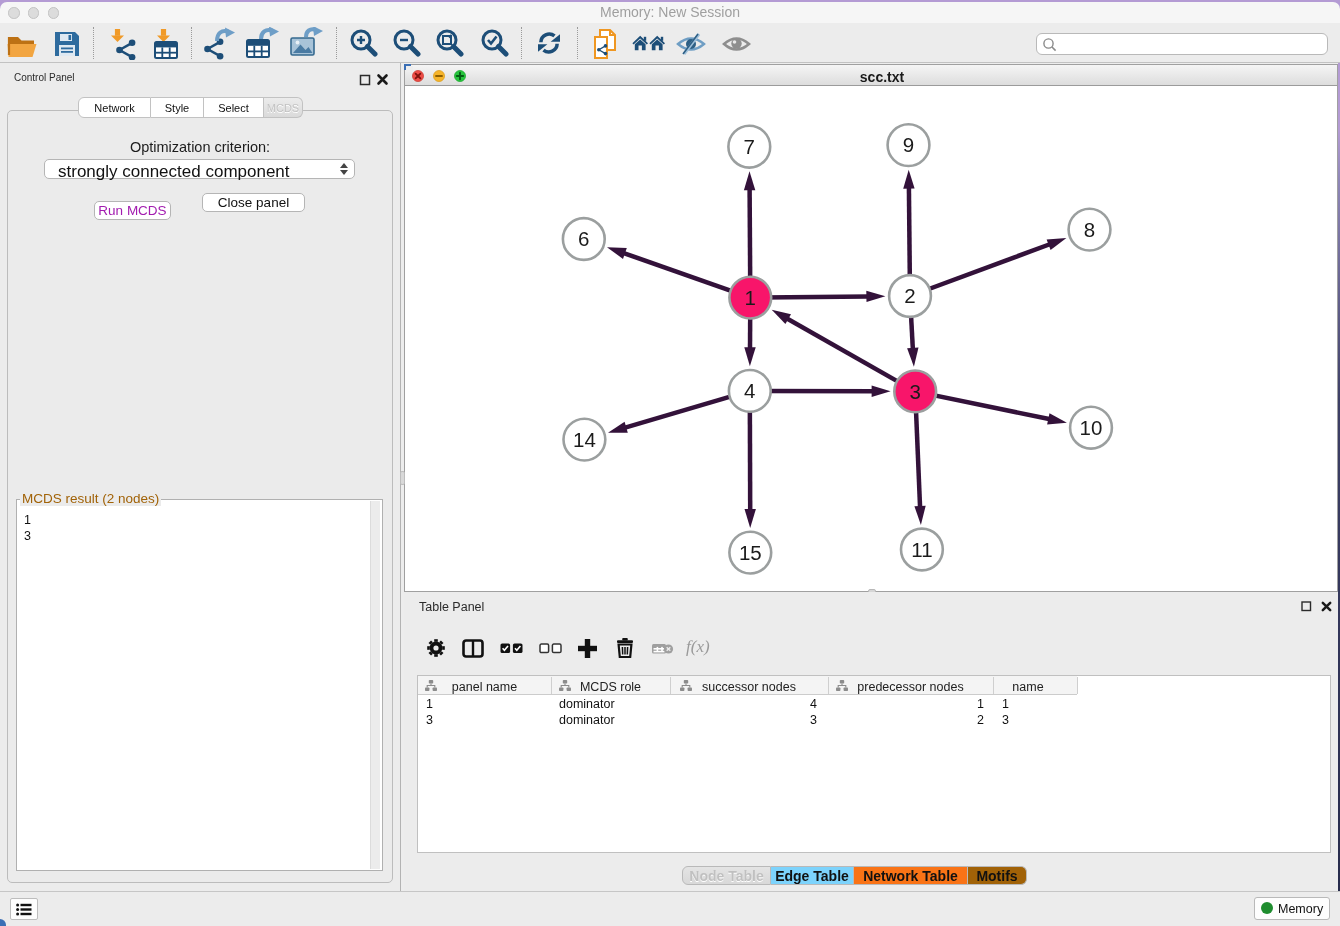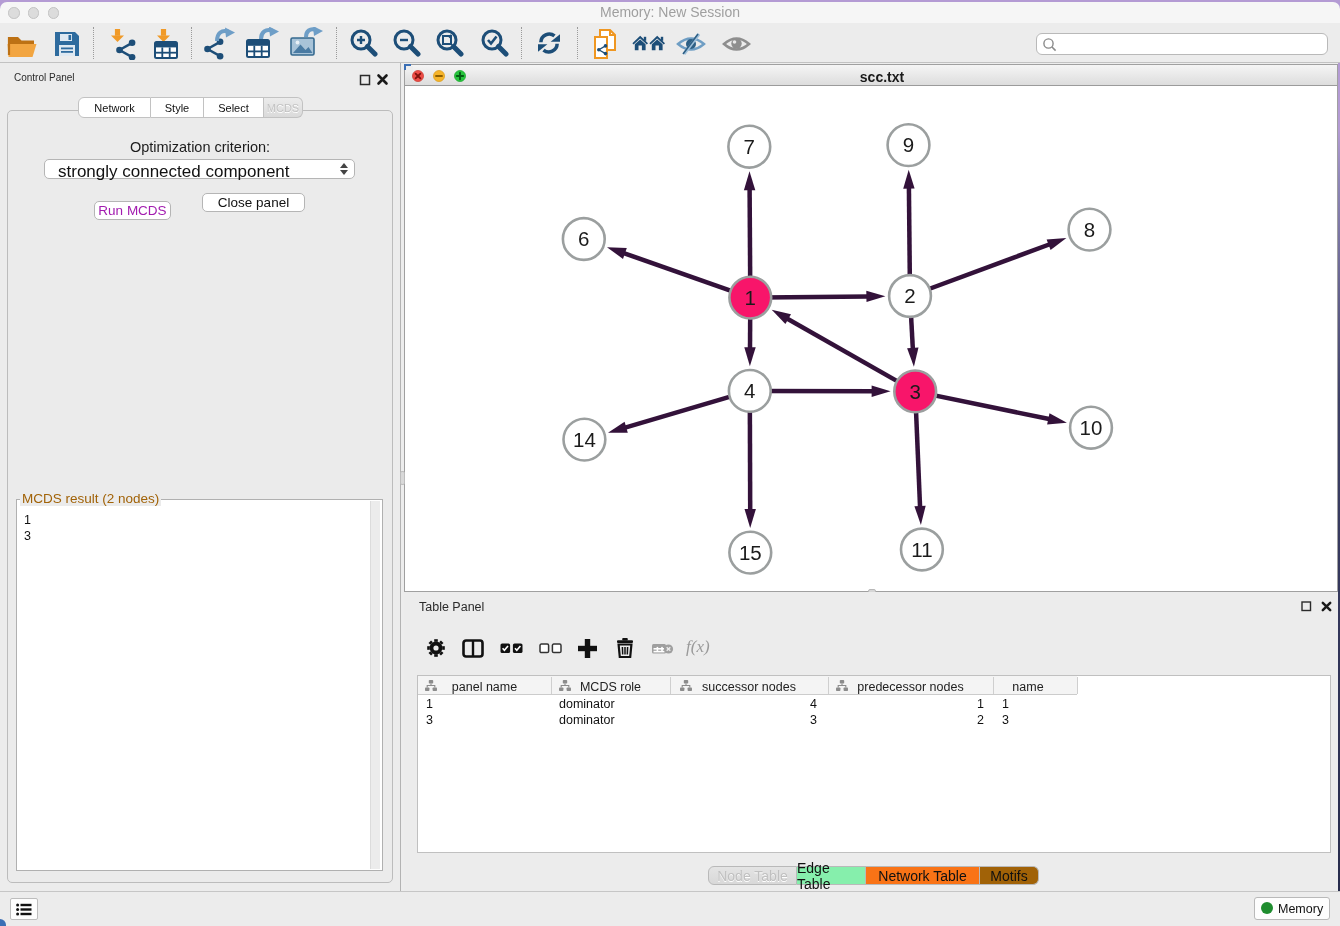--- a/index.html
+++ b/index.html
@@ -349,23 +349,23 @@
 <div class="abs cell" style="left:559px;top:697px;">dominator</div>
 <div class="abs cell" style="left:750px;top:697px;width:67px;text-align:right;">4</div>
 <div class="abs cell" style="left:917px;top:697px;width:67px;text-align:right;">1</div>
 <div class="abs cell" style="left:1002px;top:697px;">1</div>
 <div class="abs cell" style="left:426px;top:713px;">3</div>
 <div class="abs cell" style="left:559px;top:713px;">dominator</div>
 <div class="abs cell" style="left:750px;top:713px;width:67px;text-align:right;">3</div>
 <div class="abs cell" style="left:917px;top:713px;width:67px;text-align:right;">2</div>
 <div class="abs cell" style="left:1002px;top:713px;">3</div>
 
-<div class="abs" style="left:708px;top:866px;height:19px;display:flex;font-size:14px;">
+<div class="abs" style="left:682px;top:866px;height:19px;display:flex;font-size:14px;font-weight:bold;">
   <div style="width:89px;background:linear-gradient(#e4e4e4,#d8d8d8);border:1px solid #b9b9b9;border-radius:6px 0 0 6px;box-sizing:border-box;display:flex;align-items:center;justify-content:center;color:#c0c0c0;text-shadow:0 1px 0 #fff;">Node Table</div>
-  <div style="width:69px;background:#86efac;border:1px solid #b9b9b9;border-left:none;box-sizing:border-box;display:flex;align-items:center;justify-content:center;color:#111;">Edge Table</div>
+  <div style="width:83px;background:#7dd3fc;border:1px solid #b9b9b9;border-left:none;box-sizing:border-box;display:flex;align-items:center;justify-content:center;color:#111;">Edge Table</div>
   <div style="width:114px;background:#f97316;border:1px solid #b9b9b9;border-left:none;box-sizing:border-box;display:flex;align-items:center;justify-content:center;color:#111;">Network Table</div>
   <div style="width:59px;background:#a16207;border:1px solid #b9b9b9;border-left:none;border-radius:0 6px 6px 0;box-sizing:border-box;display:flex;align-items:center;justify-content:center;color:#111;">Motifs</div>
 </div>
 
 <div class="abs" style="left:0;top:891px;width:1340px;height:35px;background:#ececec;border-top:1px solid #c6c6c6;box-sizing:border-box;"></div>
 <div class="abs" style="left:10px;top:898px;width:28px;height:22px;background:#fdfdfd;border:1px solid #bdbdbd;border-radius:2px;box-sizing:border-box;"></div>
 <svg class="abs" style="left:16px;top:903px" width="16" height="13" viewBox="0 0 16 13">
     <circle cx="1.6" cy="2" r="1.5" fill="#111"></circle>
     <circle cx="1.6" cy="6.5" r="1.5" fill="#111"></circle>
     <circle cx="1.6" cy="11" r="1.5" fill="#111"></circle>

